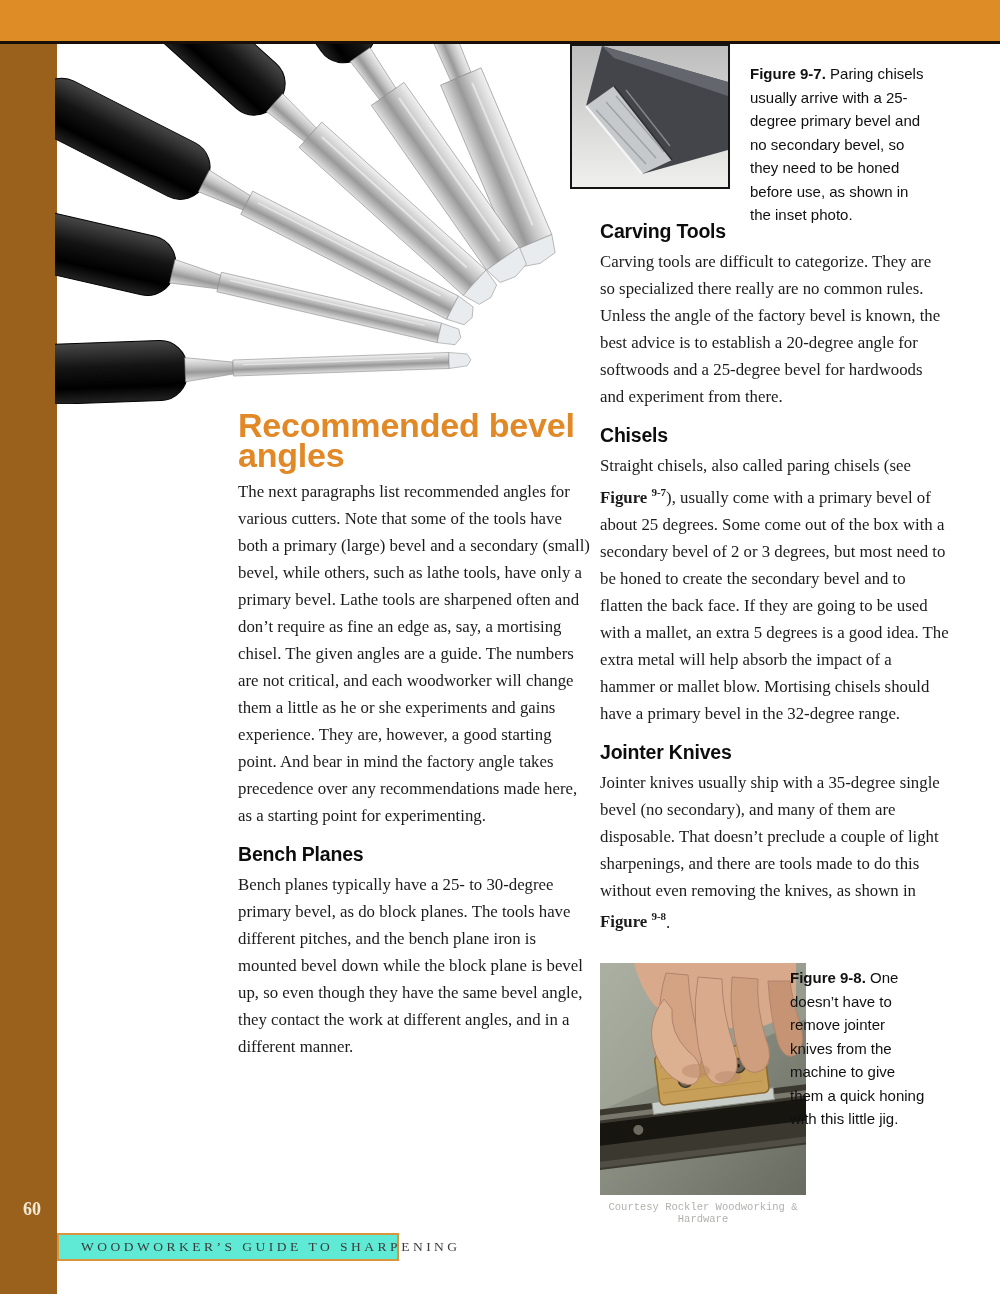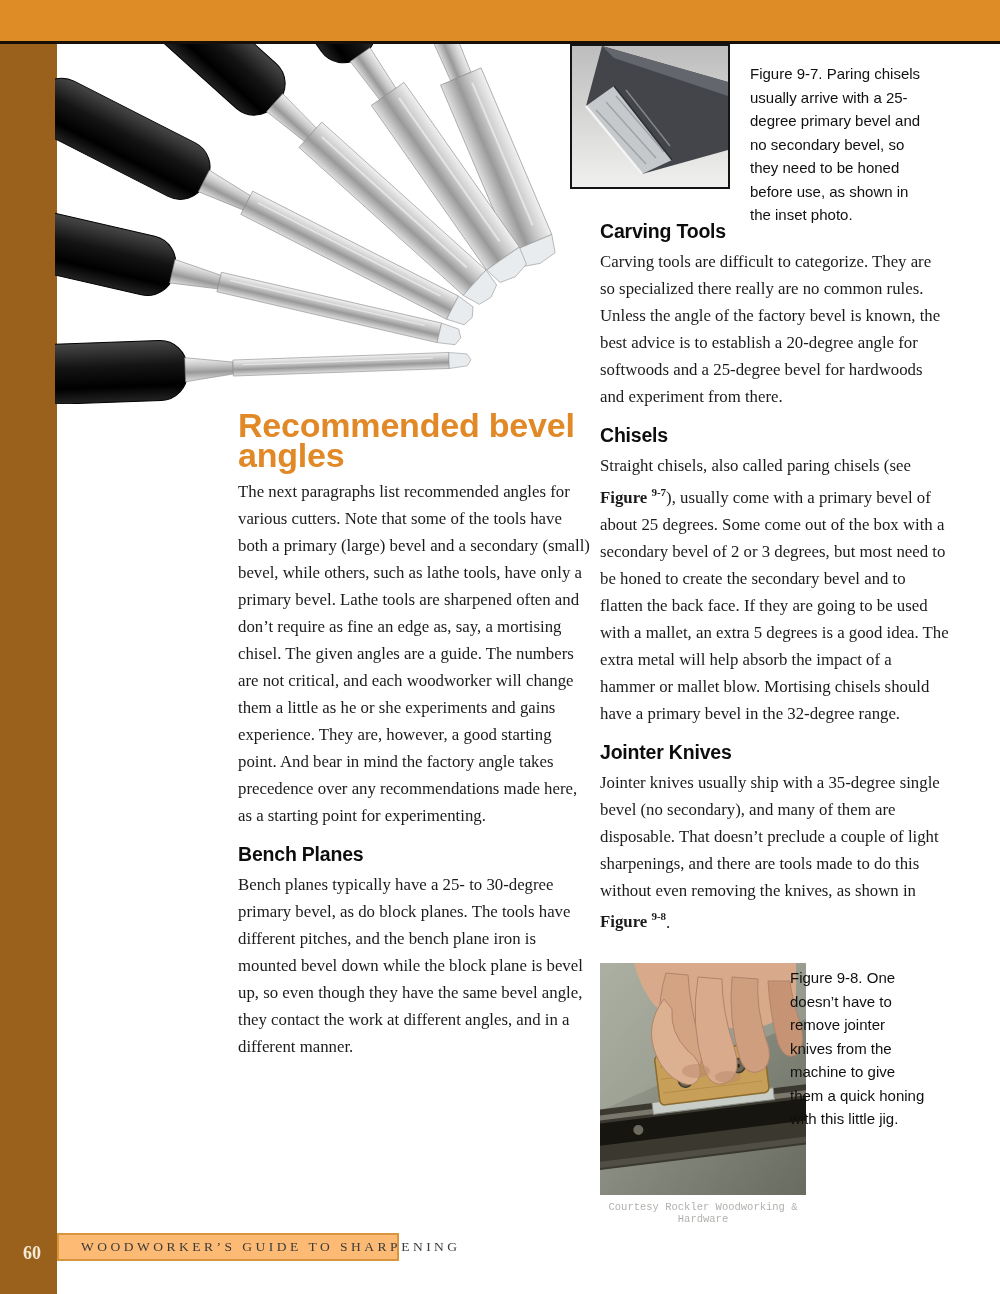--- a/index.html
+++ b/index.html
@@ -13,42 +13,42 @@
   .toprule{position:absolute;left:0;top:41px;width:1000px;height:3px;background:#181008;}
   .leftstripe{position:absolute;left:0;top:44px;width:57px;height:1250px;background:var(--side-stripe);}
 
   .chisels{position:absolute;left:55px;top:44px;width:520px;height:360px;}
 
   .fig97{position:absolute;left:570px;top:44px;width:156px;height:141px;border:2px solid #141414;background:#ddd;}
   .fig97 svg{display:block;}
   .figcap{position:absolute;font-family:"Liberation Sans",sans-serif;font-size:15px;line-height:23.5px;color:#101010;}
   .fig97cap{left:750px;top:62px;width:180px;}
   .fig98cap{left:790px;top:966px;width:140px;}
-  .figcap b{font-weight:normal;}
+  .figcap b{font-weight:bold;}
 
   .col{position:absolute;font-size:16.8px;line-height:27px;}
   .leftcol{left:238px;top:410px;width:352px;}
   .rightcol{left:600px;top:220px;width:350px;}
   .col p{margin:0 0 8px 0;}
   h1.bevel{font-family:"Liberation Sans",sans-serif;font-weight:bold;font-size:34px;line-height:30px;
            color:var(--heading-orange);margin:0 0 8px 0;letter-spacing:-0.2px;}
   h2.sec{font-family:"Liberation Sans",sans-serif;font-weight:bold;font-size:19.5px;line-height:22px;
          color:#0d0d0d;margin:14px 0 6px 0;letter-spacing:-0.2px;}
   h2.first{margin-top:0;}
   .figref{font-weight:bold;}
   .figref sup{font-size:11px;}
 
   .fig98{position:absolute;left:600px;top:963px;width:206px;height:232px;background:#777;}
   .fig98 svg{display:block;}
   .credit{position:absolute;left:596px;top:1201px;width:214px;text-align:center;
           font-family:Liberation Mono, monospace;font-size:10.5px;color:#b3b1ad;}
 
-  .pagenum{position:absolute;left:14px;top:1243px;width:36px;text-align:center;
+  .pagenum{position:absolute;left:14px;top:1199px;width:36px;text-align:center;
            font-family:"Liberation Serif",serif;font-weight:600;font-size:18px;color:#f3ead6;}
-  .footerbox{position:absolute;left:57px;top:1233px;width:316px;height:24px;background:#fdba74;
+  .footerbox{position:absolute;left:57px;top:1233px;width:316px;height:24px;background:#5eead4;
              border:2px solid var(--footer-border);display:flex;align-items:center;padding-left:22px;
              font-family:"Liberation Serif",serif;font-size:13.5px;letter-spacing:3.5px;color:#3b3b3b;white-space:nowrap;}
 </style>
 </head>
 <body>
 
 <div class="page">
   <div class="topbar"></div>
   <div class="toprule"></div>
   <div class="leftstripe"></div>

